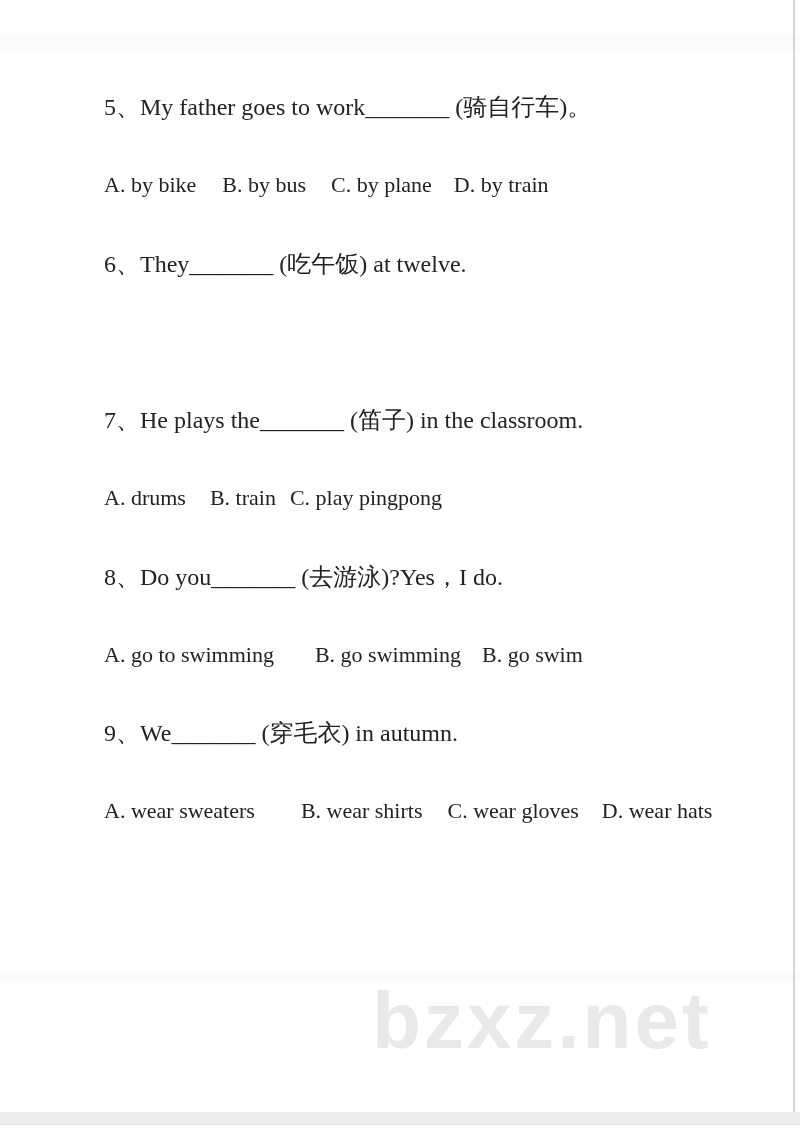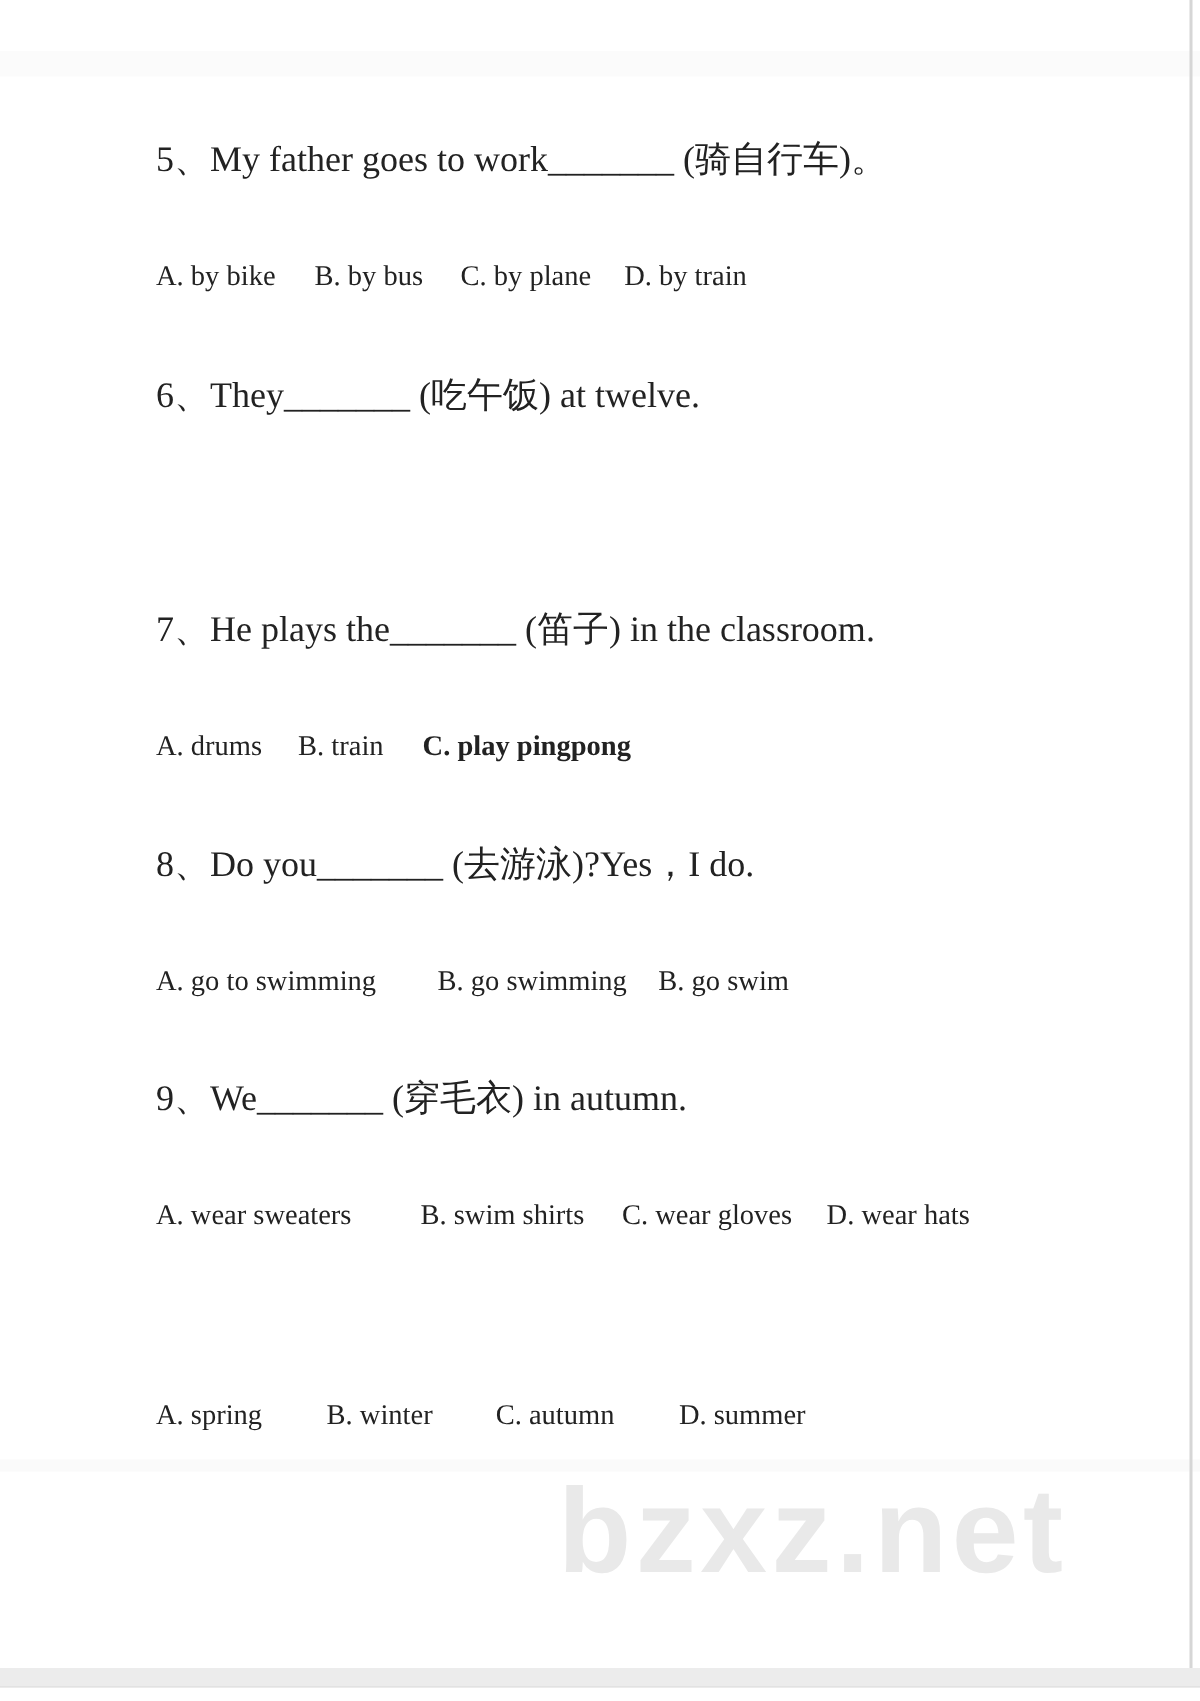--- a/index.html
+++ b/index.html
@@ -28,21 +28,21 @@
     width: 670px;
     color: #222222;
   }
   .question-stem {
     font-size: 24px;
     line-height: 24px;
     white-space: pre;
   }
   .question-options {
     margin-top: 54px;
-    font-size: 19px;
+    font-size: 22px;
     line-height: 24px;
     display: flex;
     align-items: center;
   }
   .answer-option {
     white-space: pre;
   }
   .watermark {
     position: absolute;
     left: 372px;
@@ -91,47 +91,41 @@
         </div>
       </div>
       <div class="question" style="top: 252px;">
         <div class="question-stem">6、They_______ (吃午饭) at twelve.</div>
       </div>
       <div class="question" style="top: 408px;">
         <div class="question-stem">7、He plays the_______ (笛子) in the classroom.</div>
         <div class="question-options">
           <span class="answer-option">A. drums</span>
           <span class="answer-option" style="margin-left: 24px;">B. train</span>
-          <span class="answer-option" style="margin-left: 26px; font-weight: bold;">C. play pingpong</span>
+          <span class="answer-option" style="margin-left: 14px;">C. play pingpong</span>
         </div>
       </div>
       <div class="question" style="top: 565px;">
         <div class="question-stem">8、Do you_______ (去游泳)?Yes，I do.</div>
         <div class="question-options">
           <span class="answer-option">A. go to swimming</span>
           <span class="answer-option" style="margin-left: 41px;">B. go swimming</span>
           <span class="answer-option" style="margin-left: 21px;">B. go swim</span>
         </div>
       </div>
       <div class="question" style="top: 721px;">
         <div class="question-stem">9、We_______ (穿毛衣) in autumn.</div>
         <div class="question-options">
           <span class="answer-option">A. wear sweaters</span>
-          <span class="answer-option" style="margin-left: 46px;">B. swim shirts</span>
+          <span class="answer-option" style="margin-left: 46px;">B. wear shirts</span>
           <span class="answer-option" style="margin-left: 25px; font-family: Liberation Serif, serif;">C. wear gloves</span>
           <span class="answer-option" style="margin-left: 23px;">D. wear hats</span>
         </div>
       </div>
       <div class="question" style="top: 878px;">
-        <div class="question-options">
-          <span class="answer-option">A. spring</span>
-          <span class="answer-option" style="margin-left: 43px;">B. winter</span>
-          <span class="answer-option" style="margin-left: 42px;">C. autumn</span>
-          <span class="answer-option" style="margin-left: 43px;">D. summer</span>
-        </div>
       </div>
     </div>
 
   <div class="watermark">bzxz.net</div>
 
   <div class="page-edge-line"></div>
   <div class="bottom-band"></div>
 </div>
 
 </body></html>

